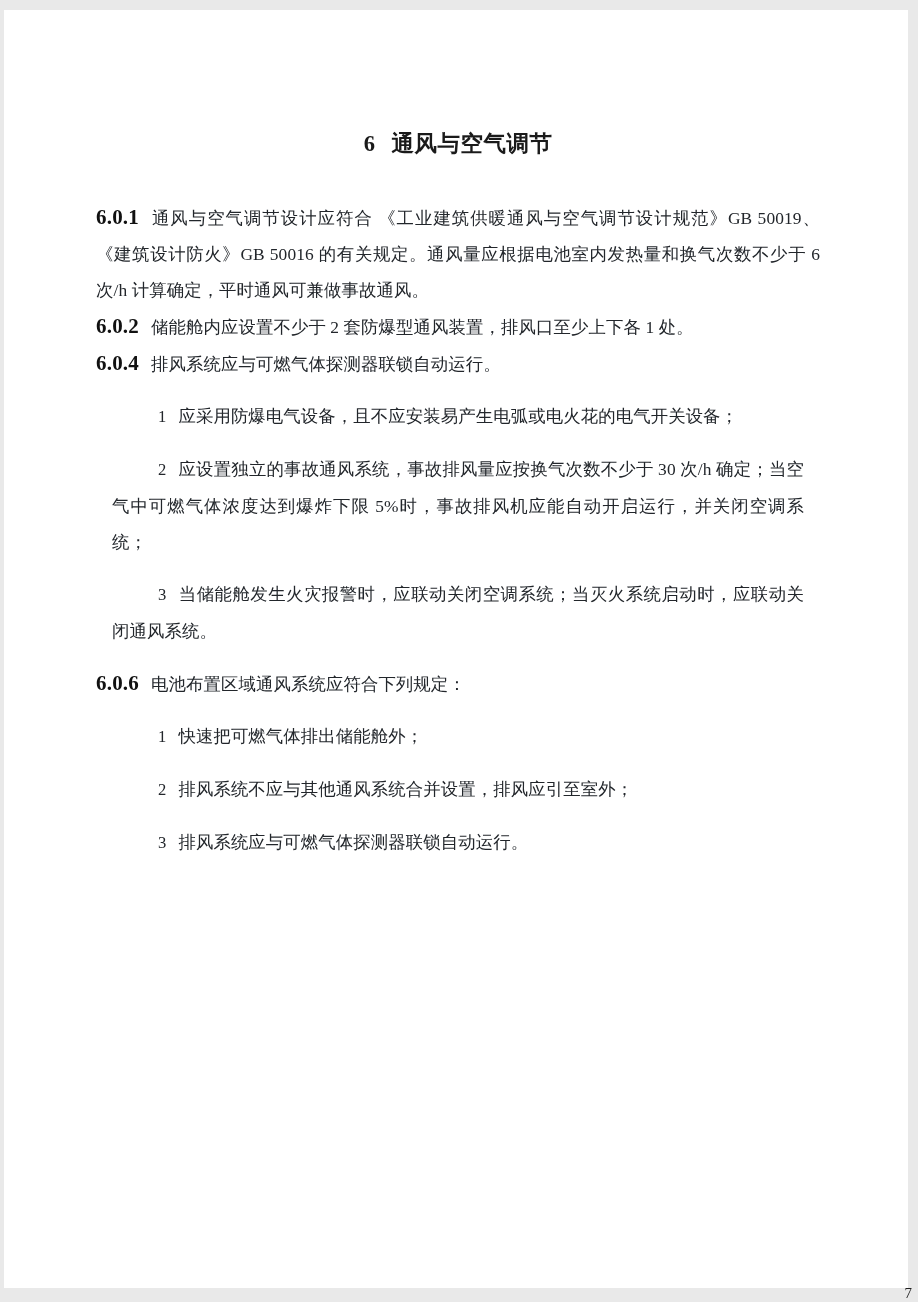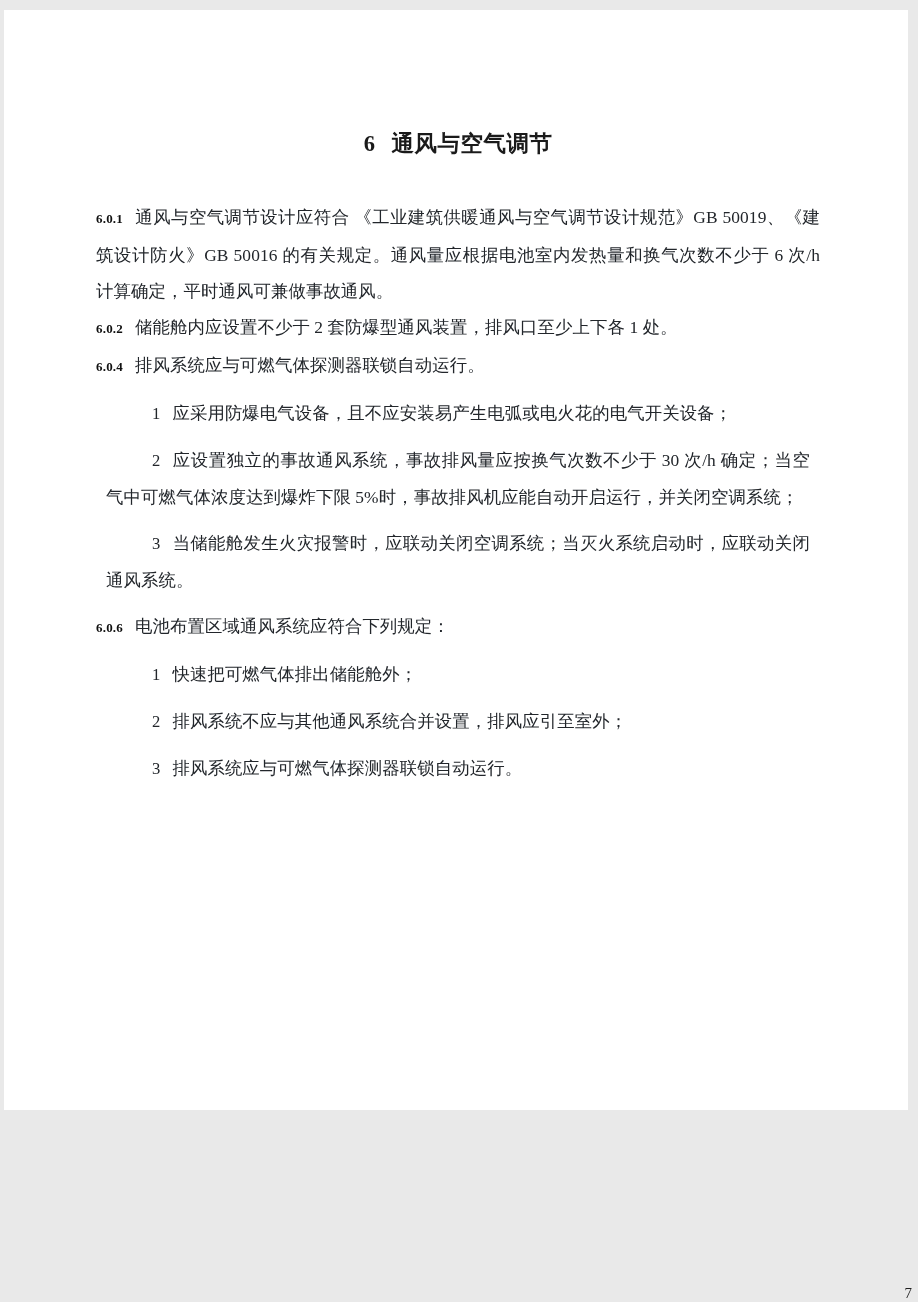--- a/index.html
+++ b/index.html
@@ -12,21 +12,21 @@
     background: #e9e9e9;
     font-family: "Liberation Serif", "DejaVu Serif", serif;
     overflow: hidden;
   }
 
   .page {
     position: absolute;
     left: 4px;
     top: 10px;
     width: 904px;
-    height: 1100px;
+    height: 1278px;
     background: #ffffff;
     box-sizing: border-box;
   }
 
   .page-body {
     position: absolute;
     left: 92px;
     top: 120px;
     width: 724px;
   }
@@ -49,33 +49,33 @@
     line-height: 36px;
     color: #22262b;
     text-align: justify;
     text-justify: inter-ideograph;
     margin: 0;
     letter-spacing: 0.1px;
   }
 
   .clause-num {
     font-weight: bold;
-    font-size: 13px;
+    font-size: 21px;
     color: #111;
     letter-spacing: 0.2px;
   }
   .gap-sm { display: inline-block; width: 12px; }
 
   .subitem {
     font-size: 17.4px;
     line-height: 36px;
     color: #22262b;
     text-align: justify;
     text-justify: inter-ideograph;
-    margin: 10px;
+    margin: 16px;
     text-indent: 46px;
     letter-spacing: 0.1px;
   }
   .subitem .sub-num {
     font-family: "Liberation Serif", "DejaVu Serif", serif;
     font-size: 16.6px;
   }
   .sub-gap { display: inline-block; width: 12px; }
 
   .page-number {

